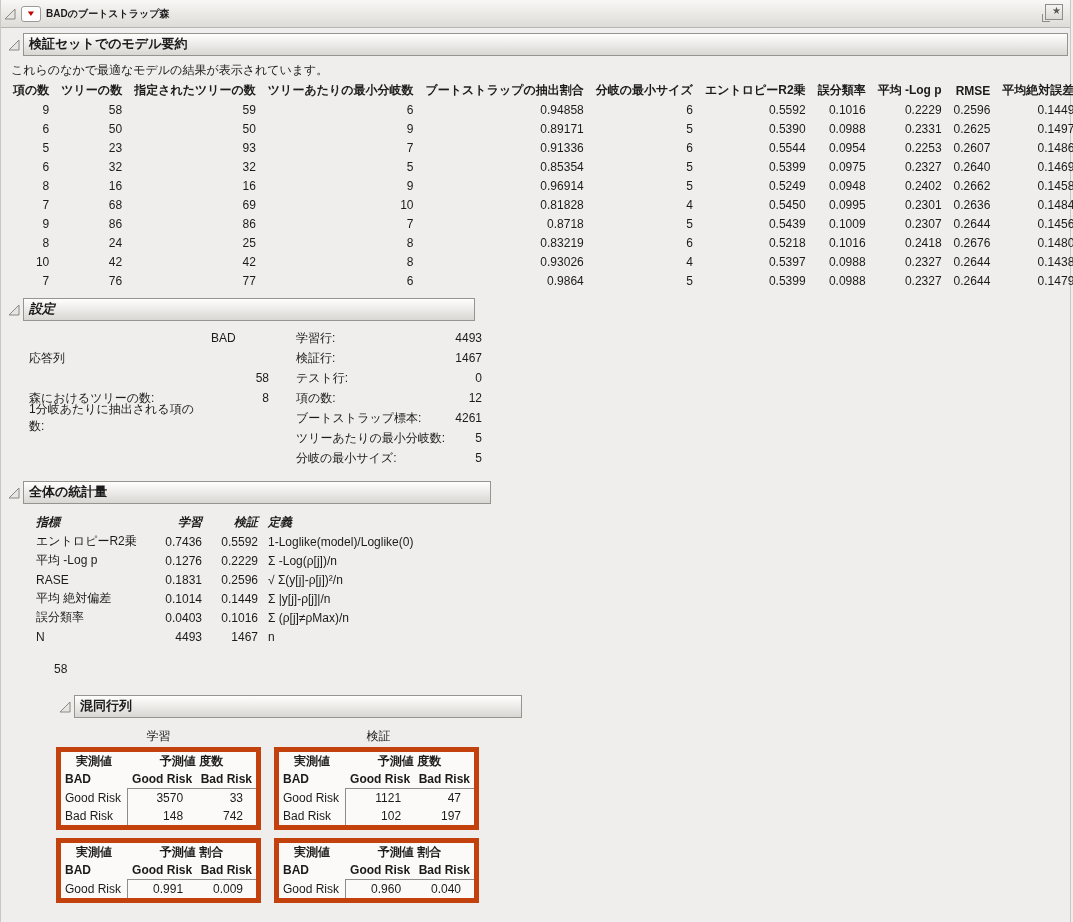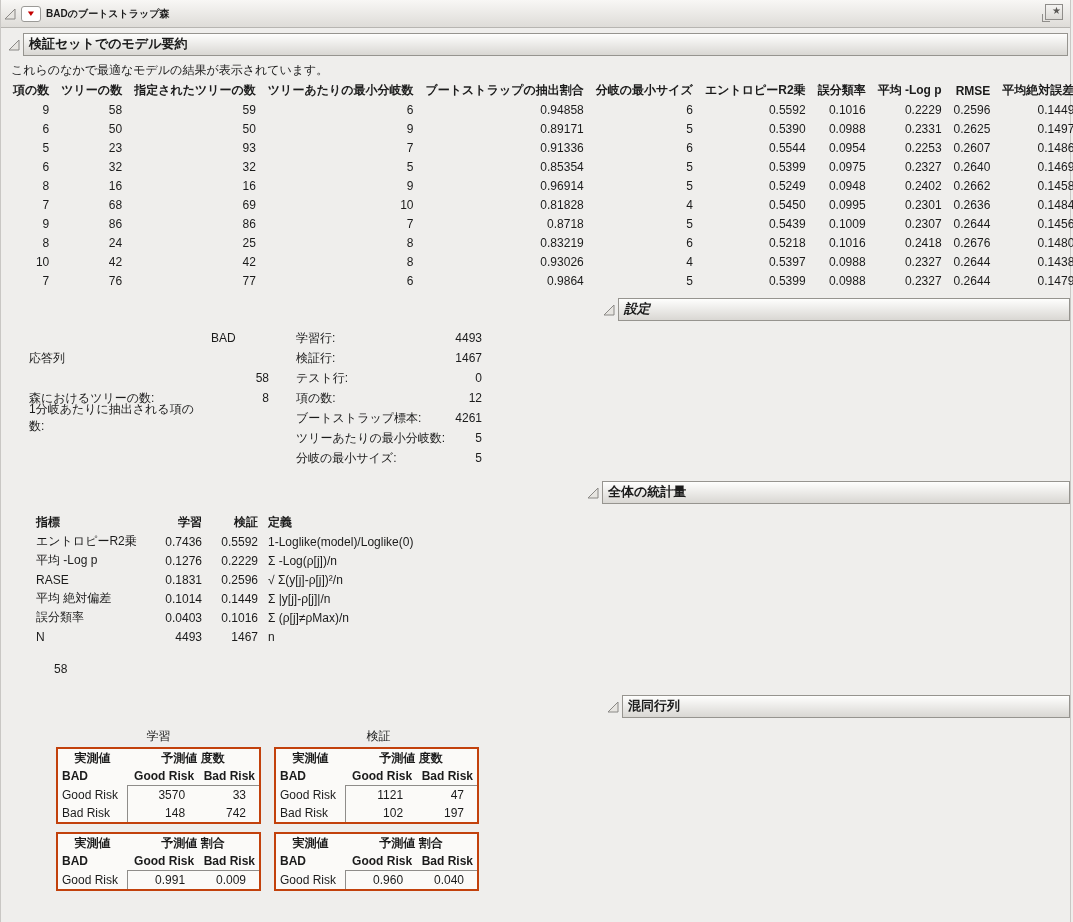--- a/index.html
+++ b/index.html
@@ -32,21 +32,21 @@
     position:absolute;right:1px;top:0;width:16px;height:14px;
     border:1px solid #8f8d8a;background:linear-gradient(#f4f3f1,#dcdad6);
   }
   .starback{
     position:absolute;left:2px;bottom:1px;width:7px;height:7px;
     border-left:1px solid #8f8d8a;border-bottom:1px solid #8f8d8a;
   }
   .starglyph{position:absolute;right:3px;top:1px;font-size:10px;color:#5a5855;}
 
   
-  .secrow{display:flex;align-items:center;gap:3px;justify-content:flex-end;}
+  .secrow{display:flex;align-items:center;gap:3px;}
   .secrow .tri{margin-left:7px;}
   .secrow.indent .tri{margin-left:23px;}
   .hdrbox{
     border:1px solid #96948f;
     background:linear-gradient(#fefefd,#d9d7d3);
     font-weight:bold;font-size:13px;line-height:16px;
     padding:2px 6px 3px 5px;box-sizing:border-box;cursor:pointer;white-space:nowrap;
   }
   .grow{flex:1;margin-right:2px;}
   .w-settings{width:452px;}
@@ -69,38 +69,38 @@
   .scol-left .slabel{width:180px;margin-top:40px;}
   .scol-left .sval{width:60px;text-align:right;}
   .scol-left .sval.vleft{text-align:left;padding-left:2px;box-sizing:border-box;}
   .scol-right{margin-left:27px;}
   .scol-right .slabel{width:152px;}
   .scol-right .sval{width:34px;text-align:right;}
 
   
   .stats{margin:9px 0 0 33px;}
   .stats th,.stats td{white-space:nowrap;height:19px;padding:0 2px;font-size:12px;}
-  .stats th{font-weight:bold;}
+  .stats th{font-weight:bold;font-style:italic;}
   .stats .c-measure{width:112px;text-align:left;}
   .stats .c-train{width:50px;text-align:right;}
   .stats .c-valid{width:52px;text-align:right;}
   .stats .c-def{text-align:left;padding-left:8px;}
   .treecount{margin:16px 0 0 35px;}
   .tc-label{font-weight:bold;height:19px;}
   .tc-val{padding-left:18px;height:19px;}
 
   
   .conflabels{display:flex;margin:10px 0 0 55px;}
   .conflabel{text-align:center;height:17px;}
   .conflabel.l1{width:205px;}
   .conflabel.l2{width:209px;margin-left:13px;}
   .confrow{display:flex;gap:13px;margin:2px 0 0 55px;}
   .confrow.second{margin-top:8px;}
   .ctable{
-    border:2px solid #c2410c;background:#fbfaf8;width:205px;
+    border:5px solid #c2410c;background:#fbfaf8;width:205px;
   }
   .ctable th,.ctable td{white-space:nowrap;height:18px;padding:0 4px;font-size:12px;}
   .ctable th{font-weight:bold;}
   .ctable .c1{width:76px;text-align:left;}
   .ctable .ctr{text-align:center;}
   .ctable .num{text-align:right;width:64px;}
   .ctable .num.last{width:49px;}
   .ctable th.num{padding-right:4px;}
   .ctable td.num{padding-right:13px;}
   .ctable .bb{border-bottom:1px solid #8f8d8a;}

